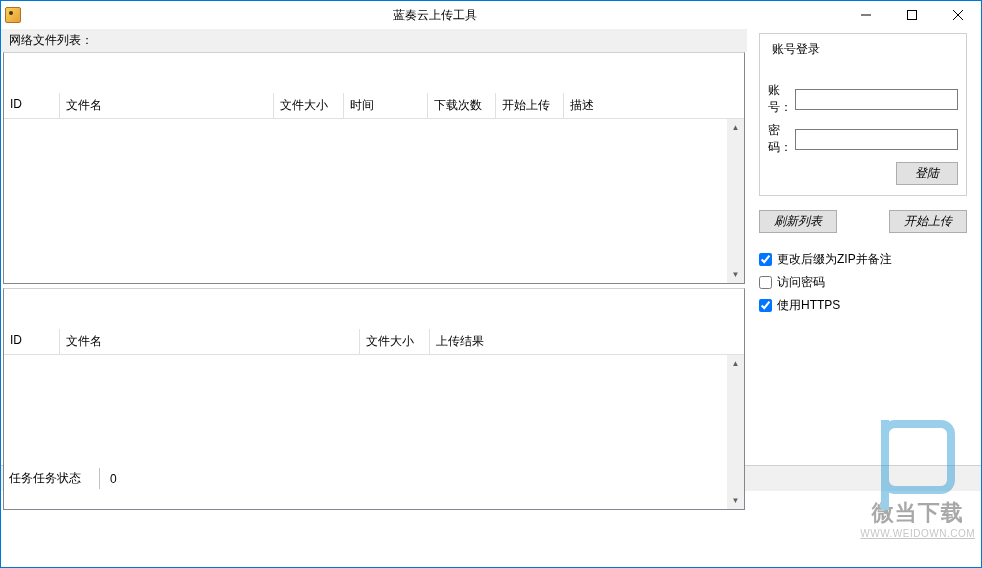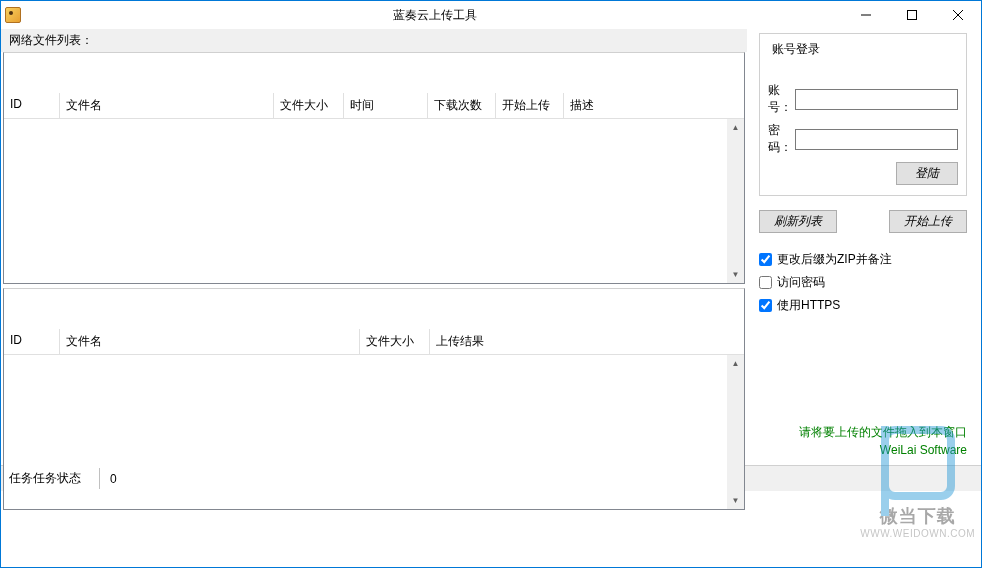--- a/index.html
+++ b/index.html
@@ -223,29 +223,30 @@
       margin: 0 auto 4px auto;
     }
     .watermark-logo::before {
       content: '';
       position: absolute;
       left: -8px; top: -8px;
       width: 8px; height: 90px;
       background: #2196d7;
     }
     .watermark-label {
-      font-size: 18px;
+      font-size: 22px;
       font-weight: bold;
       color: #404040;
       letter-spacing: 1px;
     }
     .watermark-url {
       font-size: 10px;
       color: #808080;
       letter-spacing: 0.5px;
+      text-decoration: underline;
     }
   </style>
 </head>
 <body>
 
 <div class="titlebar">
   <div class="titlebar-icon"></div>
   <div class="titlebar-title">蓝奏云上传工具</div>
   <div class="titlebar-controls">
     <div class="titlebar-btn">
@@ -339,24 +340,20 @@
         <span>访问密码</span>
       </label>
       <label>
         <input type="checkbox" checked="" style="">
         <span>使用HTTPS</span>
       </label>
     </div>
 
     <div class="right-spacer"></div>
 
-    <div class="footer-text">
-      <div>请将要上传的文件拖入到本窗口</div>
-      <div>WeiLai Software</div>
-    </div>
   </div>
 </div>
 
 <div class="statusbar">
   <div class="cell">任务任务状态</div>
   <div class="cell">0</div>
 </div>
 
 <div class="watermark">
   <div class="watermark-logo"></div>

